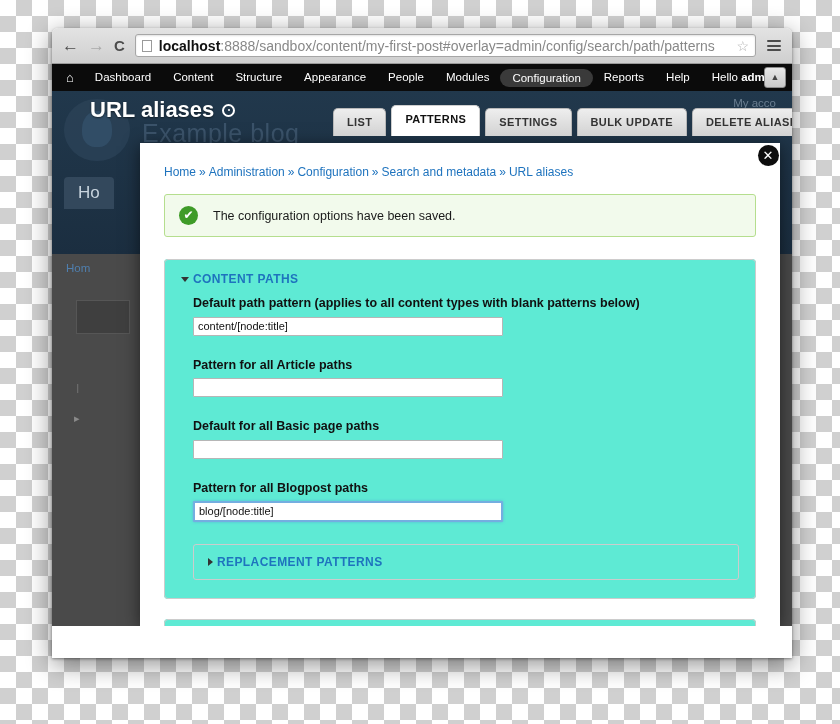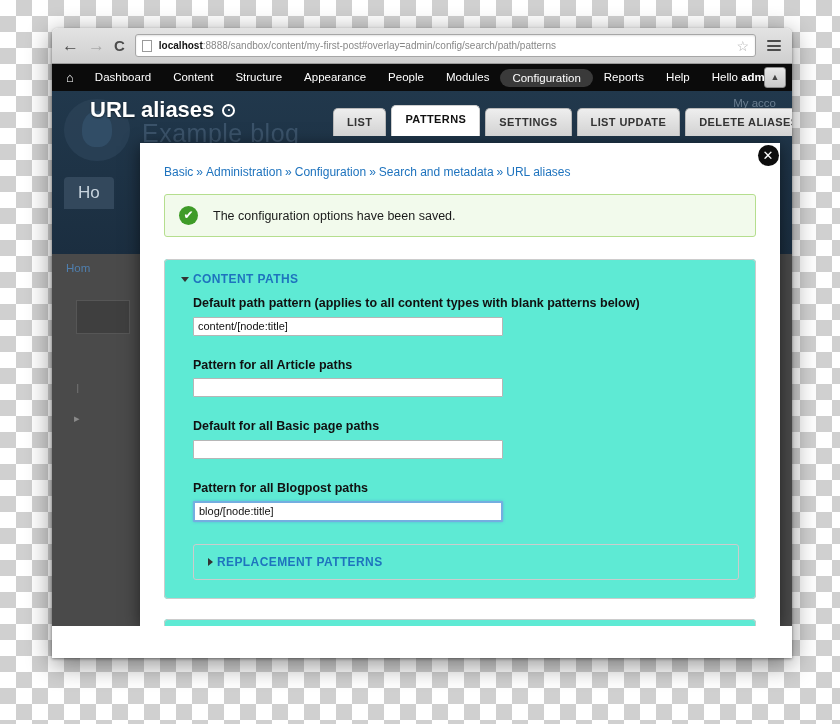--- a/index.html
+++ b/index.html
@@ -133,21 +133,21 @@
     gap: 7px;
     box-shadow: inset 0 1px 2px rgba(0,0,0,0.12);
   }
   #page-doc-icon {
     width: 10px; height: 12px;
     border: 1px solid #9a9a9a;
     background: #fff;
     flex: none;
   }
   #url-text {
-    font-size: 10px;
+    font-size: 14px;
     color: #888;
     white-space: nowrap;
     overflow: hidden;
   }
   #url-text b { color: #111; font-weight: 700; }
   #bookmark-star-icon { font-size: 14px; color: #b0b0b0; margin-left: auto; }
   #browser-menu-icon {
     display: flex; flex-direction: column; gap: 2.5px;
     padding: 2px 1px;
   }
@@ -547,34 +547,34 @@
 
     <div id="overlay-titlebar">
       <div id="overlay-title">
         <span>URL aliases</span>
         <span id="overlay-title-help-icon"></span>
       </div>
       <div id="overlay-tabs">
         <div class="otab">LIST</div>
         <div class="otab active">PATTERNS</div>
         <div class="otab">SETTINGS</div>
-        <div class="otab">LIST UPDATE</div>
+        <div class="otab">BULK UPDATE</div>
         <div class="otab">DELETE ALIASES</div>
       </div>
     </div>
 
     <div id="overlay-panel">
       <div id="overlay-close-button">
         <span id="overlay-close-glyph">✕</span>
       </div>
 
       <div id="overlay-content">
 
         <div id="breadcrumb">
-          <a>Basic</a><span class="sep">»</span><a>Administration</a><span class="sep">»</span><a>Configuration</a><span class="sep">»</span><a>Search and metadata</a><span class="sep">»</span><a>URL aliases</a>
+          <a>Home</a><span class="sep">»</span><a>Administration</a><span class="sep">»</span><a>Configuration</a><span class="sep">»</span><a>Search and metadata</a><span class="sep">»</span><a>URL aliases</a>
         </div>
 
         <div id="status-message">
           <span id="status-check-icon">✔</span>
           <span>The configuration options have been saved.</span>
         </div>
 
         <fieldset class="panel">
           <div class="panel-legend">
             <span class="tri-down"></span>

